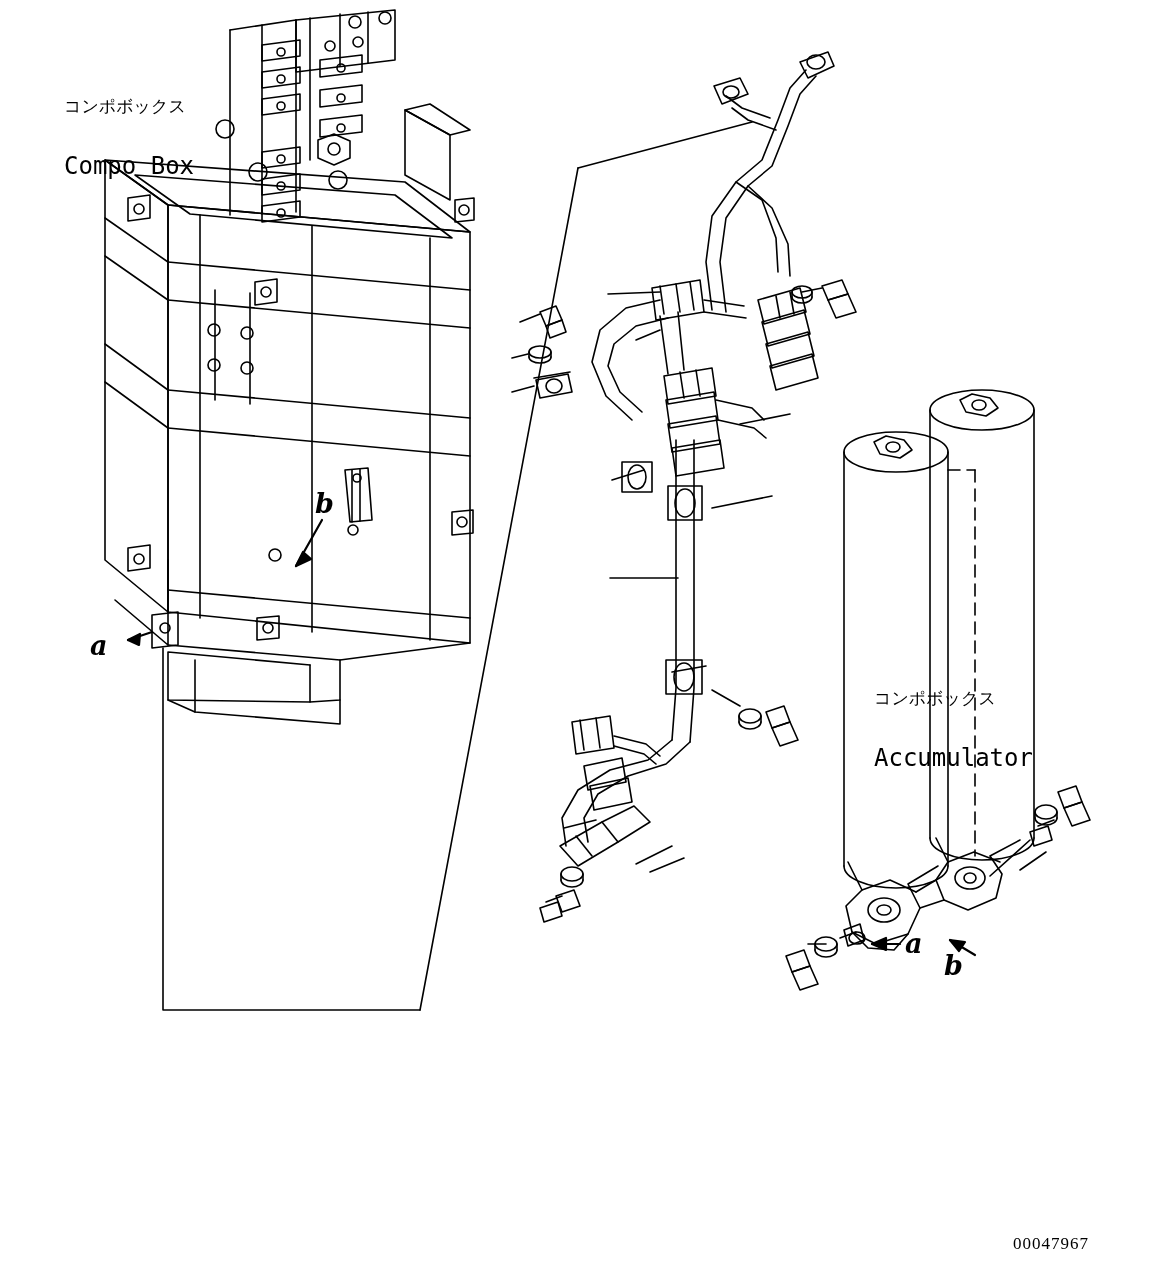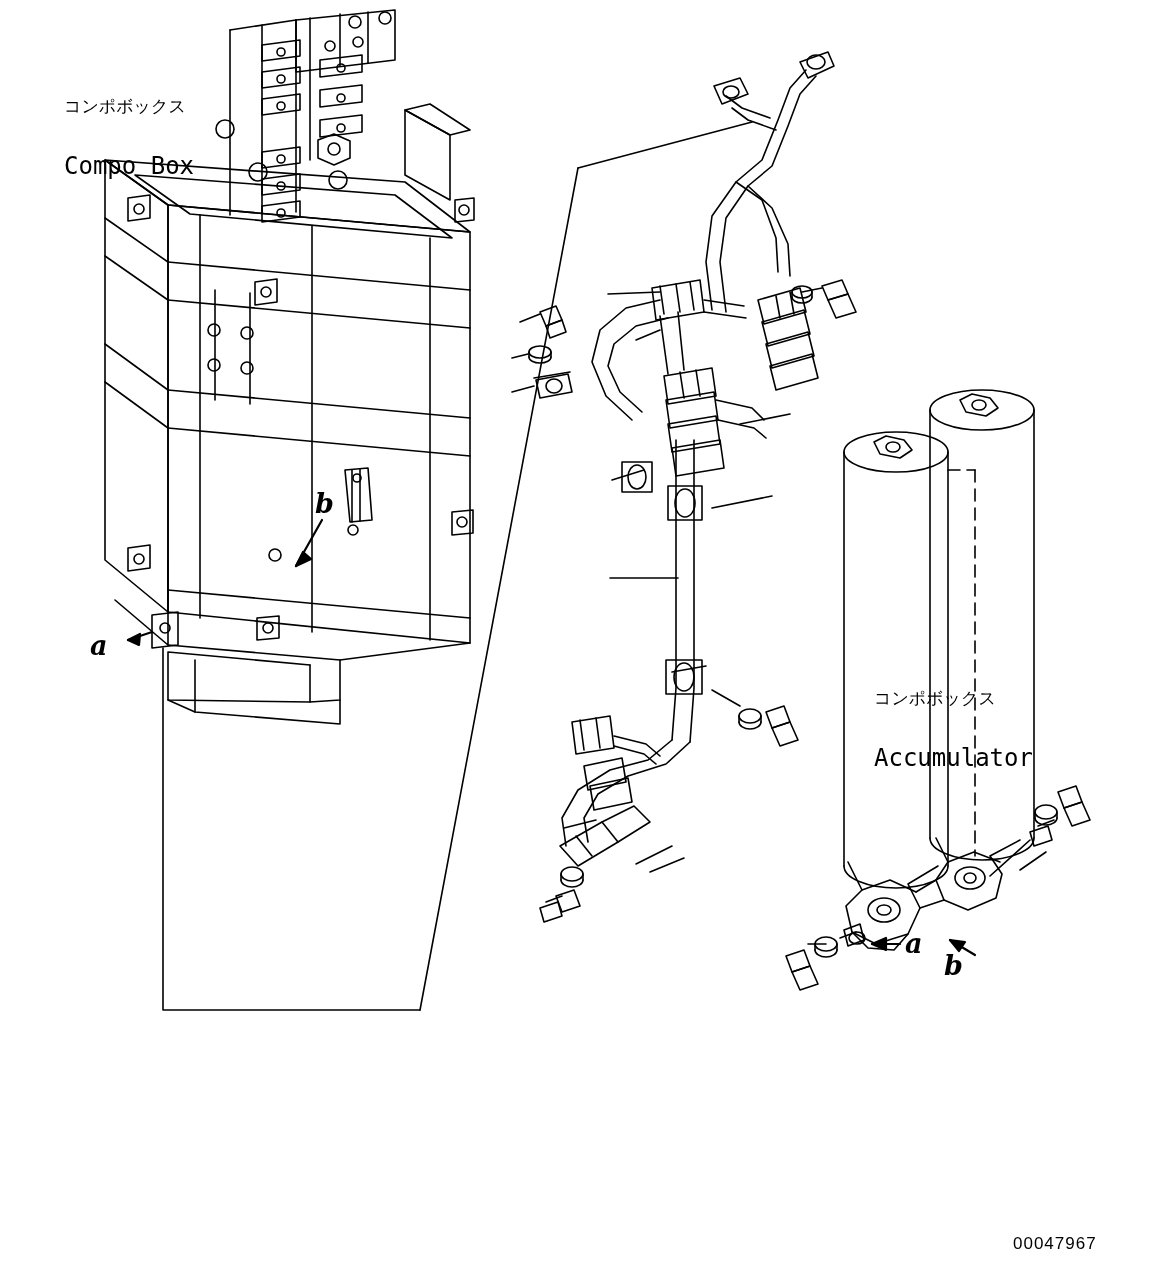--- a/index.html
+++ b/index.html
@@ -42,21 +42,21 @@
     font-size: 24px;
     letter-spacing: 0px;
   }
   .lbl-callout {
     font-family: "DejaVu Serif", serif;
     font-style: italic;
     font-weight: bold;
     font-size: 27px;
   }
   .lbl-partno {
-    font-family: Liberation Sans, sans-serif;
+    font-family: Liberation Serif, serif;
     font-size: 17px;
     letter-spacing: 1px;
   }
   
   #compo-box-label { left: 64px; top: 60px; }
   #accumulator-label { left: 874px; top: 652px; }
   #callout-a-left { left: 90px; top: 630px; }
   #callout-b-left { left: 315px; top: 488px; }
   #callout-a-right { left: 905px; top: 928px; }
   #callout-b-right { left: 944px; top: 950px; }

